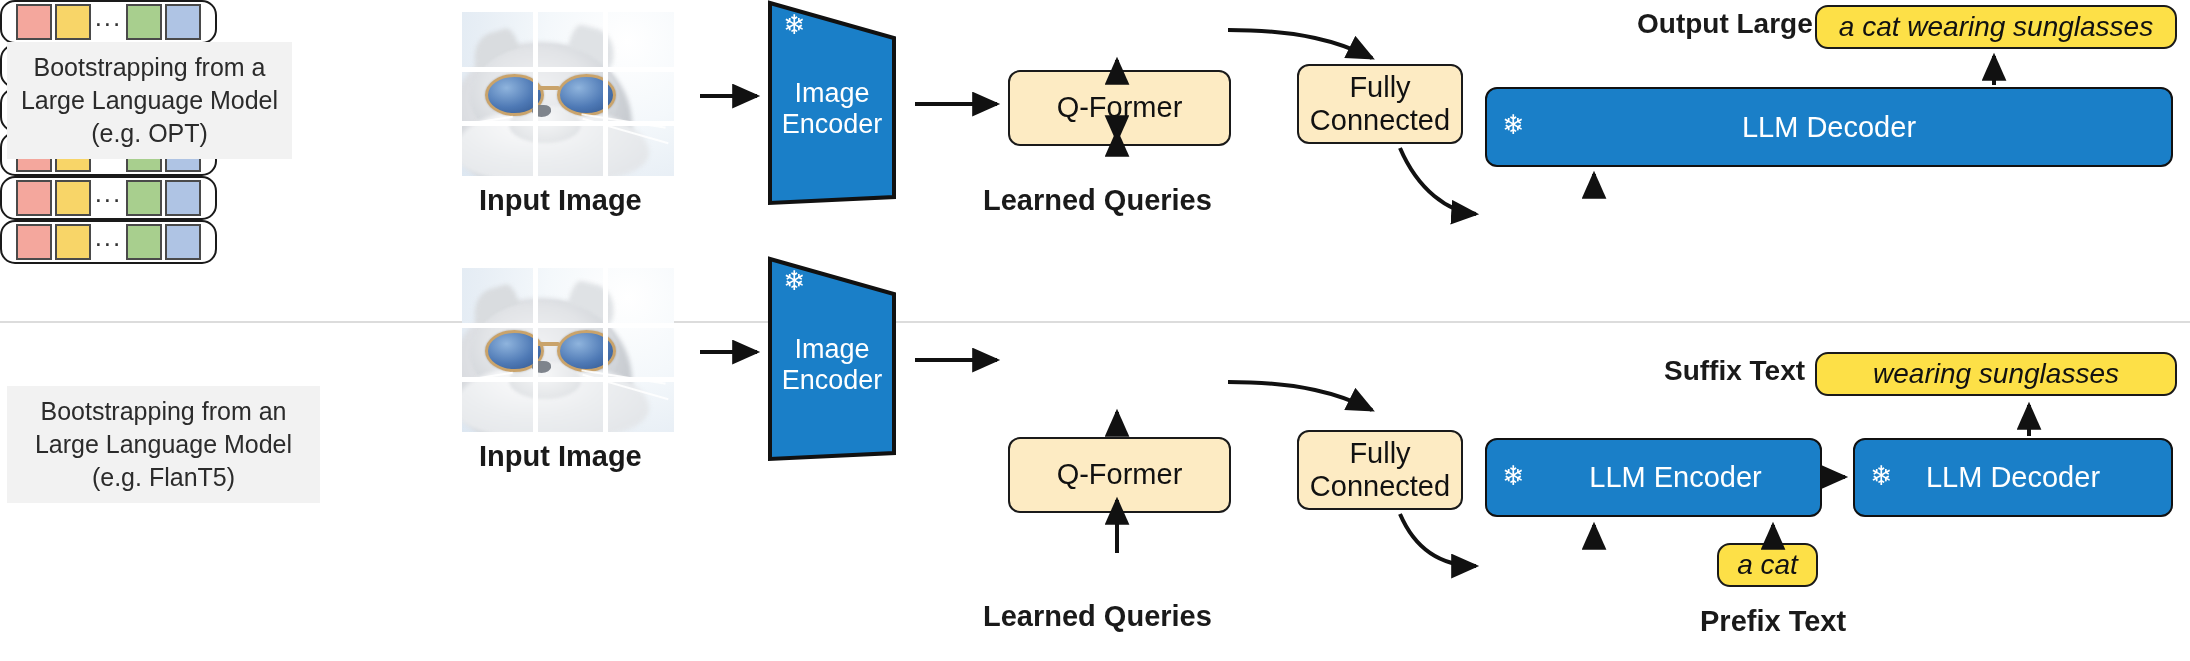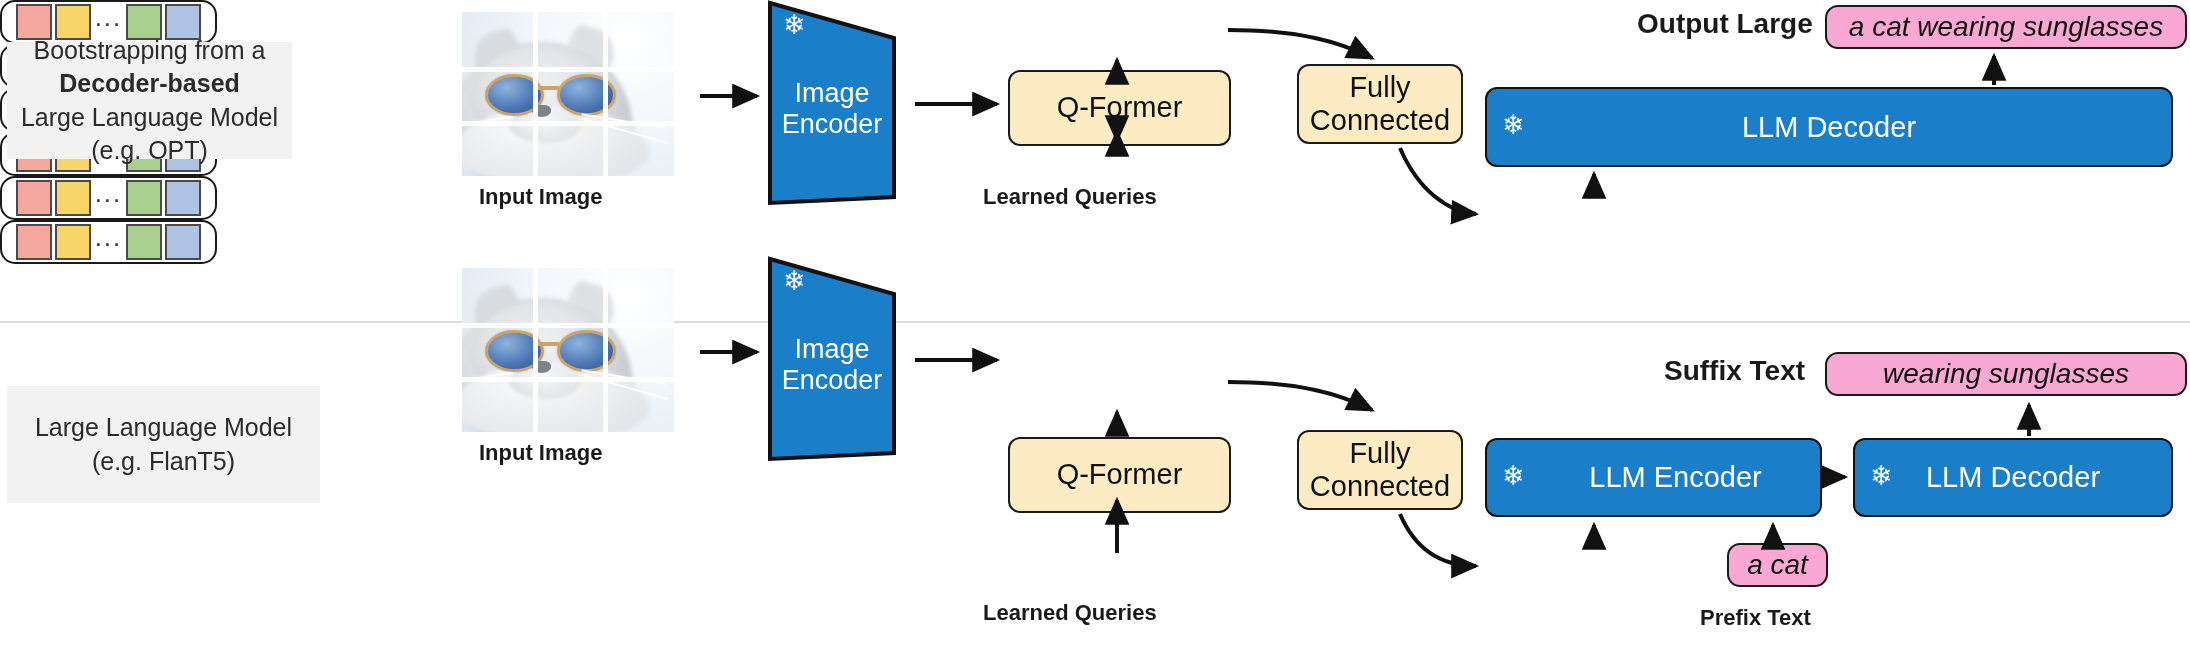--- a/index.html
+++ b/index.html
@@ -66,41 +66,40 @@
      font-size:27px;line-height:1.16;}
   .trap .snow{position:absolute;color:#fff;font-size:27px;line-height:1;}
 
   
   .box{position:absolute;box-sizing:border-box;display:flex;
        align-items:center;justify-content:center;text-align:center;}
   .cream{background:#fdebc3;border:2.5px solid #1a1a1a;border-radius:12px;
          font-size:29px;line-height:1.15;color:#111;}
   .blue{background:#1a7fc8;border:2.5px solid #111;border-radius:12px;
         color:#fff;font-size:29px;}
-  .white{background:#f9a8d4;border:2.5px solid #1a1a1a;border-radius:13px;
-         font-size:28px;font-style:italic;color:#111;margin-left:10px;}
+  .white{background:#fde047;border:2.5px solid #1a1a1a;border-radius:13px;
+         font-size:28px;font-style:italic;color:#111;}
   .strip{background:#fff;border:2.5px solid #1a1a1a;border-radius:15px;
          display:flex;align-items:center;justify-content:space-around;}
   .tok{width:36px;height:36px;border:2px solid #4a4a4a;box-sizing:border-box;}
   .dots{font-size:26px;letter-spacing:2px;color:#333;line-height:0.6;padding-bottom:8px;}
 
   
-  .blabel{position:absolute;font-weight:bold;font-size:22px;color:#1a1a1a;white-space:nowrap;}
+  .blabel{position:absolute;font-weight:bold;font-size:29px;color:#1a1a1a;white-space:nowrap;}
 
   
   .snowin{position:absolute;color:#fff;font-size:27px;line-height:1;}
 
   .arrowsvg{position:absolute;left:0;top:0;overflow:visible;pointer-events:none;}
 </style>
 </head>
 <body>
 
 <div class="abs caption" style="left:7px;top:42px;width:285px;height:117px;">
   <div>Bootstrapping from a</div>
-  <div class="b">Decoder-based</div>
   <div>Large Language Model</div>
   <div>(e.g. OPT)</div>
 </div>
 
 <div class="catimg" style="left:462px;top:12px;width:212px;height:164px;">
   <div class="sky"></div>
   <div class="body"></div>
   <div class="earL"></div>
   <div class="earR"></div>
   <div class="head"></div>
@@ -192,20 +191,21 @@
   <path d="M1400,148 C1418,190 1448,212 1476,214" stroke="#111" stroke-width="4" fill="none" marker-end="url(#ah)"></path>
 
   <path d="M1594,190 L1594,174" stroke="#111" stroke-width="4" fill="none" marker-end="url(#ah)"></path>
 
   <path d="M1994,85 L1994,56" stroke="#111" stroke-width="4" fill="none" marker-end="url(#ah)"></path>
 </svg>
 
 <div class="abs divider" style="left:0px;top:321px;width:2190px;"></div>
 
 <div class="abs caption" style="left:7px;top:386px;width:313px;height:117px;">
+  <div>Bootstrapping from an</div>
   <div>Large Language Model</div>
   <div>(e.g. FlanT5)</div>
 </div>
 
 <div class="catimg" style="left:462px;top:268px;width:212px;height:164px;">
   <div class="sky"></div>
   <div class="body"></div>
   <div class="earL"></div>
   <div class="earR"></div>
   <div class="head"></div>

